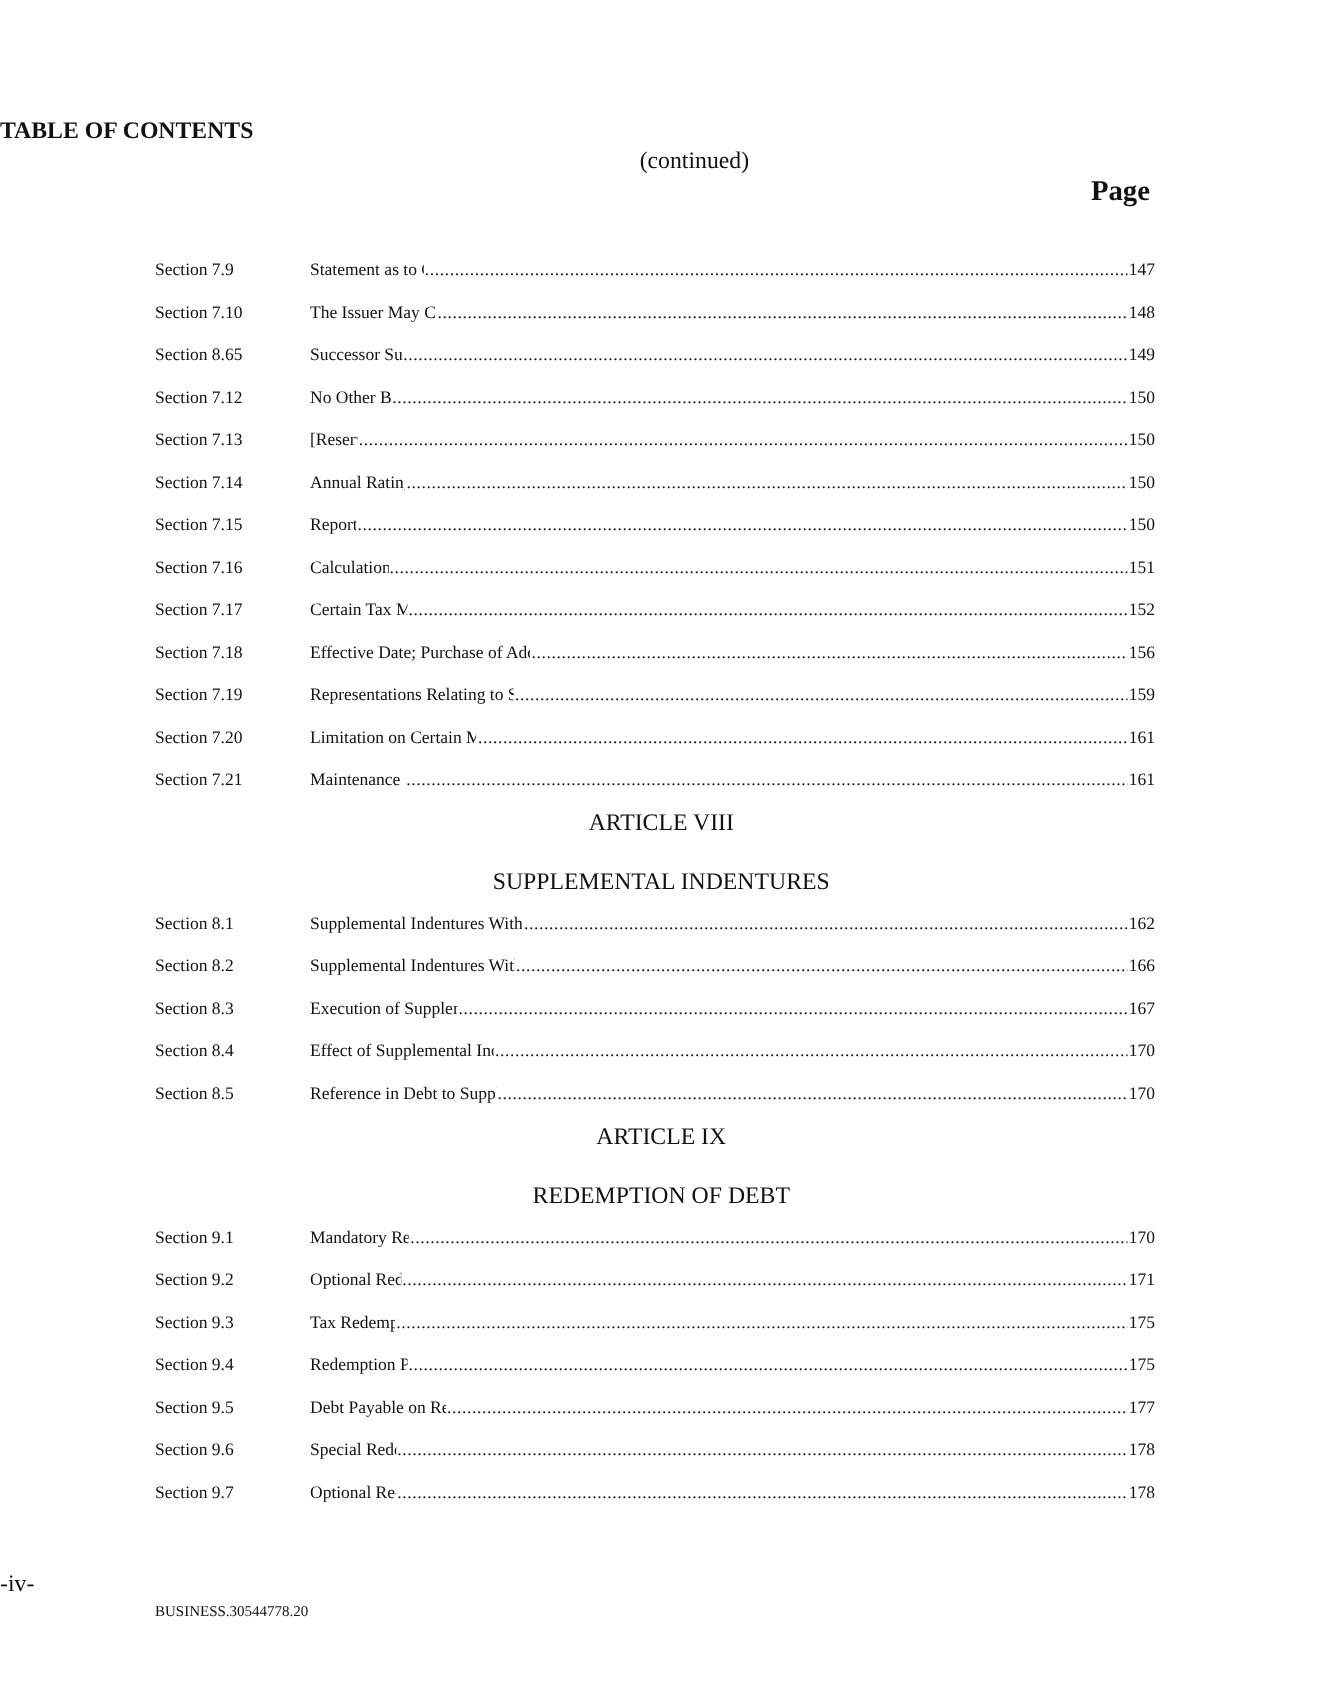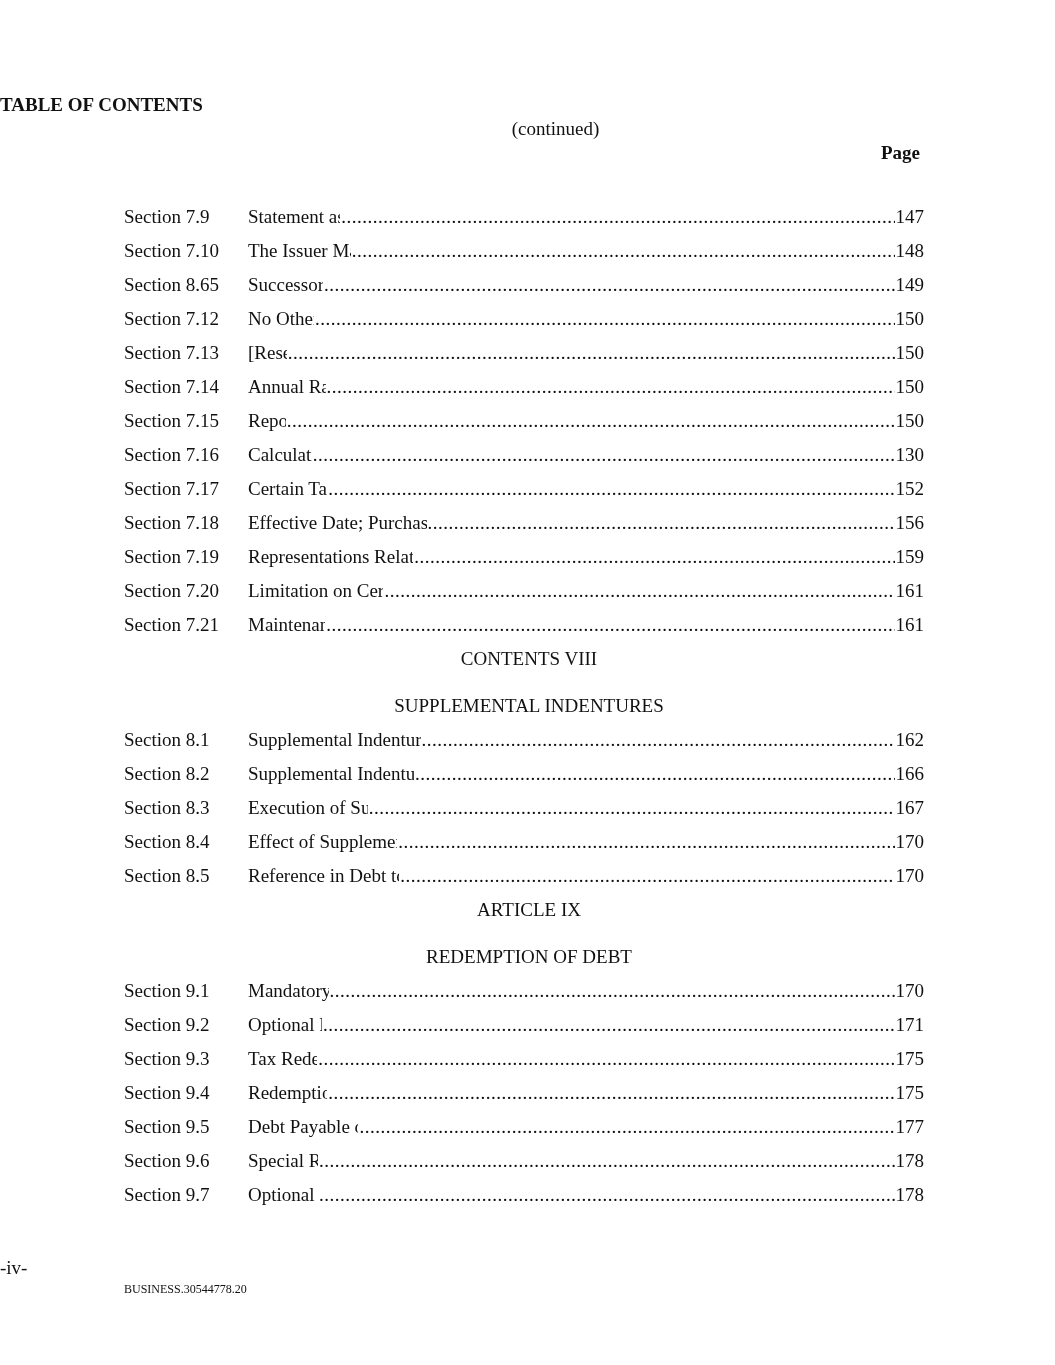--- a/index.html
+++ b/index.html
@@ -12,26 +12,26 @@
     .title {
       position: absolute; left: 0; width: 1055px; top: 93px; text-align: left;
       font-weight: bold; font-size: 19px; line-height: 24px;
     }
     .subtitle {
       position: absolute; left: 0; width: 1055px; top: 117px; text-align: center;
       font-size: 19px; line-height: 24px; padding-left: 28px;
     }
     .page-col {
       position: absolute; right: 135px; top: 141px;
-      font-weight: bold; font-size: 19px; line-height: 24px;
+      font-weight: bold; font-size: 23px; line-height: 24px;
     }
     .toc { position: absolute; left: 124px; top: 205px; width: 800px; }
     .row {
       display: flex; align-items: baseline; height: 34px; line-height: 24px;
-      font-size: 19px; white-space: nowrap;
+      font-size: 14px; white-space: nowrap;
     }
     .sec { width: 124px; flex: 0 0 124px; }
     .ttl { flex: 0 1 auto; overflow: hidden; }
     .dots {
       flex: 1 1 auto; overflow: hidden; white-space: nowrap; letter-spacing: 0.5px;
       margin: 0 1px;
     }
     .dots::before {
       content: "........................................................................................................................................................................................................................................................";
     }
@@ -102,21 +102,21 @@
     <div class="row">
       <span class="sec">Section 7.15</span>
       <span class="ttl">Reporting. </span>
       <span class="dots"></span>
       <span class="pg">150</span>
     </div>
     <div class="row">
       <span class="sec">Section 7.16</span>
       <span class="ttl">Calculation Agent. </span>
       <span class="dots"></span>
-      <span class="pg">130</span>
+      <span class="pg">151</span>
     </div>
     <div class="row">
       <span class="sec">Section 7.17</span>
       <span class="ttl">Certain Tax Matters.  (a) </span>
       <span class="dots"></span>
       <span class="pg">152</span>
     </div>
     <div class="row">
       <span class="sec">Section 7.18</span>
       <span class="ttl">Effective Date; Purchase of Additional Collateral Obligations.  (a) </span>
@@ -135,21 +135,21 @@
       <span class="dots"></span>
       <span class="pg">161</span>
     </div>
     <div class="row">
       <span class="sec">Section 7.21</span>
       <span class="ttl">Maintenance of Listing</span>
       <span class="dots"></span>
       <span class="pg">161</span>
     </div>
 
-    <div class="article">CONTENTS VIII</div>
+    <div class="article">ARTICLE VIII</div>
     <div class="article-sub">SUPPLEMENTAL INDENTURES</div>
 
     <div class="row">
       <span class="sec">Section 8.1</span>
       <span class="ttl">Supplemental Indentures Without Consent of Holders of Debt. </span>
       <span class="dots"></span>
       <span class="pg">162</span>
     </div>
     <div class="row">
       <span class="sec">Section 8.2</span>

